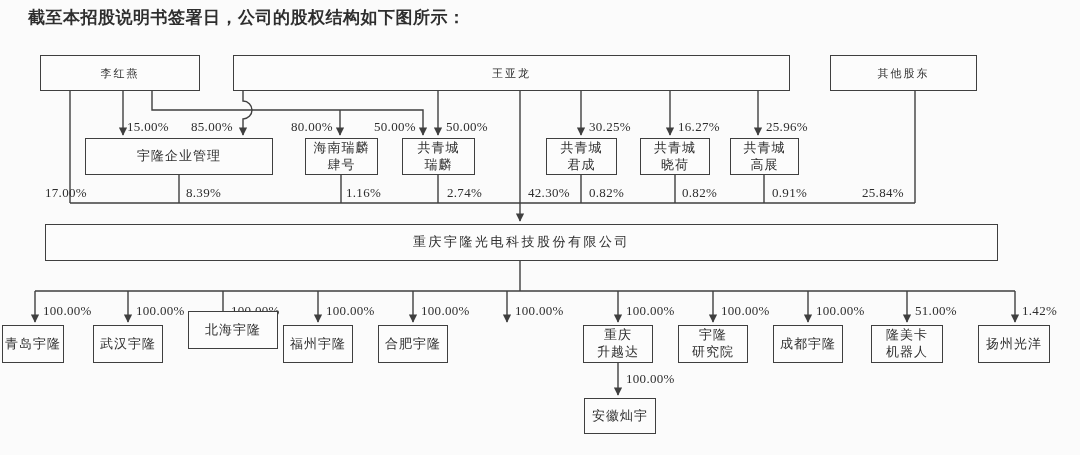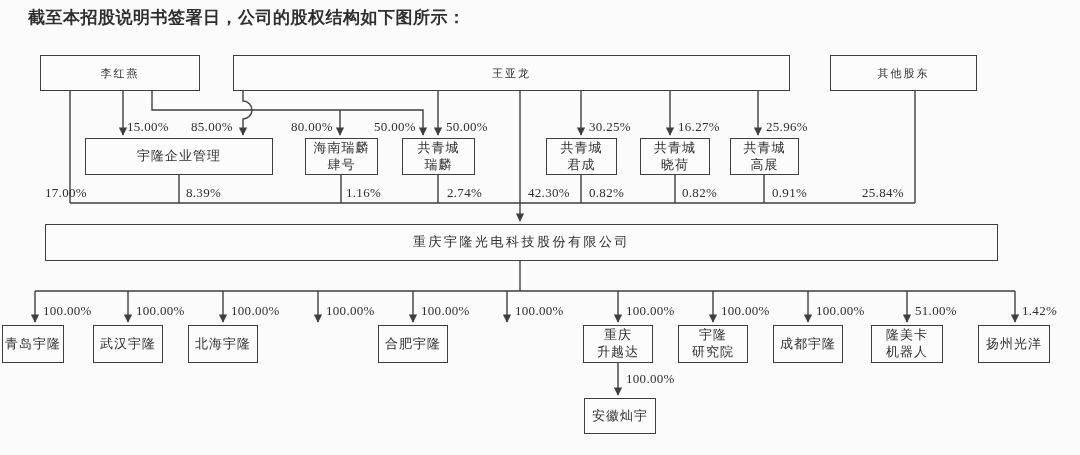--- a/index.html
+++ b/index.html
@@ -114,21 +114,22 @@
   <span class="pct" style="left:421px;top:303px">100.00%</span>
   <span class="pct" style="left:515px;top:303px">100.00%</span>
   <span class="pct" style="left:626px;top:303px">100.00%</span>
   <span class="pct" style="left:721px;top:303px">100.00%</span>
   <span class="pct" style="left:816px;top:303px">100.00%</span>
   <span class="pct" style="left:915px;top:303px">51.00%</span>
   <span class="pct" style="left:1022px;top:303px">1.42%</span>
 
   <div class="box" style="left:2px;top:325px;width:62px;height:38px">青岛宇隆</div>
   <div class="box" style="left:93px;top:325px;width:70px;height:38px">武汉宇隆</div>
-  <div class="box" style="left:188px;top:325px;width:70px;height:38px">北海宇隆</div>
+  <div class="box" style="left:188px;top:311px;width:90px;height:38px">北海宇隆</div>
+  <div class="box" style="left:283px;top:325px;width:70px;height:38px">福州宇隆</div>
   <div class="box" style="left:378px;top:325px;width:70px;height:38px">合肥宇隆</div>
   <div class="box" style="left:583px;top:325px;width:70px;height:38px">重庆
 升越达</div>
   <div class="box" style="left:678px;top:325px;width:70px;height:38px">宇隆
 研究院</div>
   <div class="box" style="left:773px;top:325px;width:70px;height:38px">成都宇隆</div>
   <div class="box" style="left:871px;top:325px;width:72px;height:38px">隆美卡
 机器人</div>
   <div class="box" style="left:978px;top:325px;width:72px;height:38px">扬州光洋</div>
 

